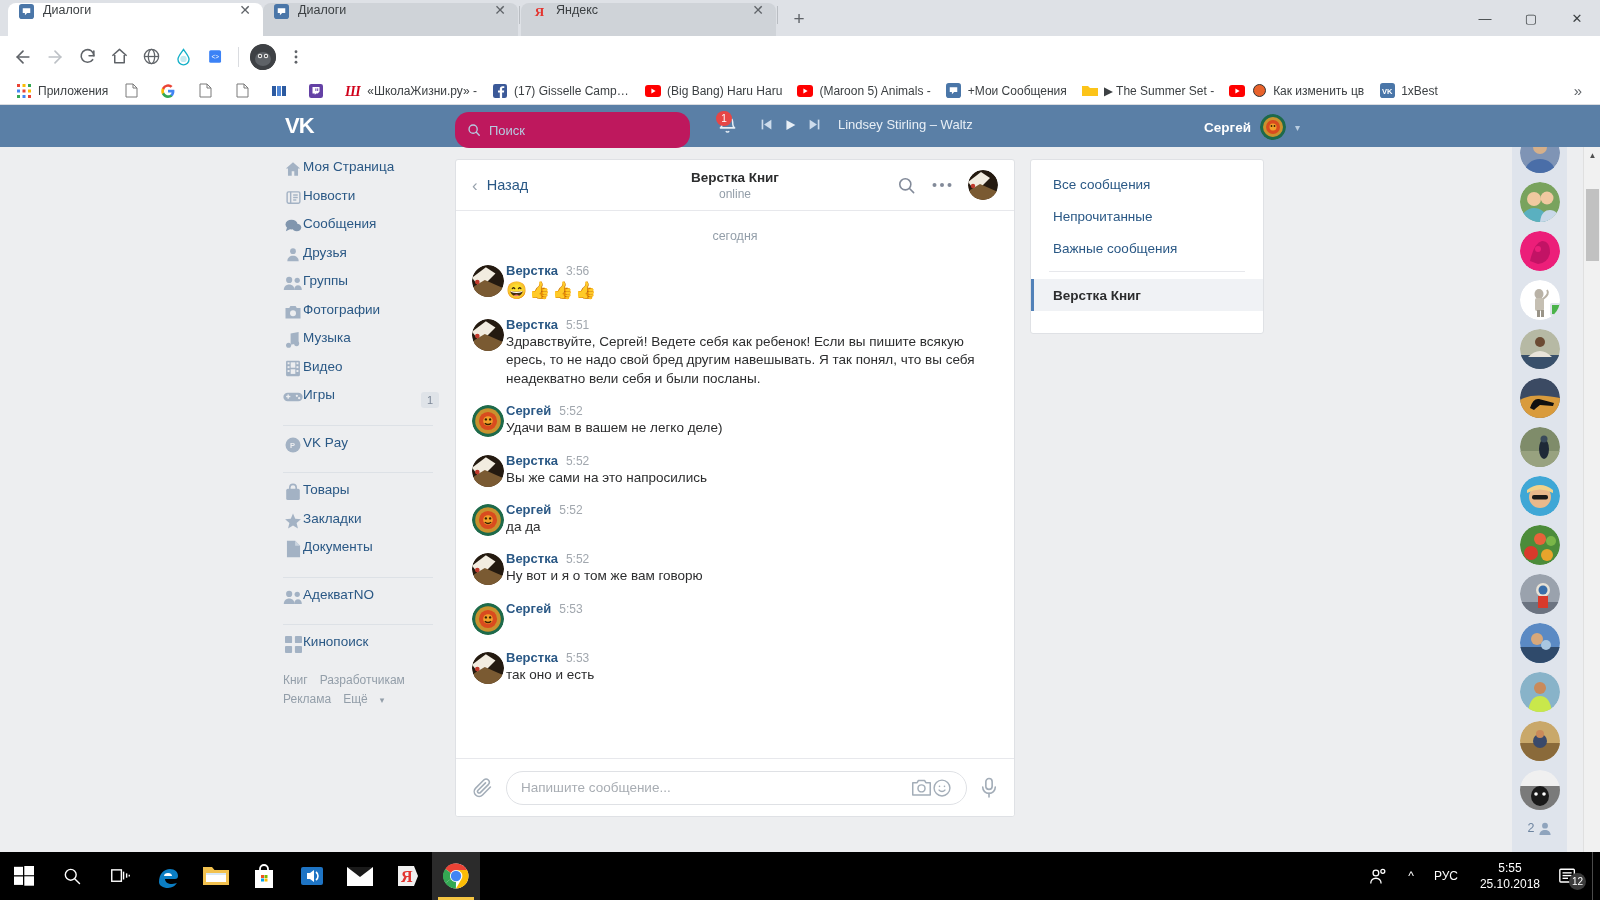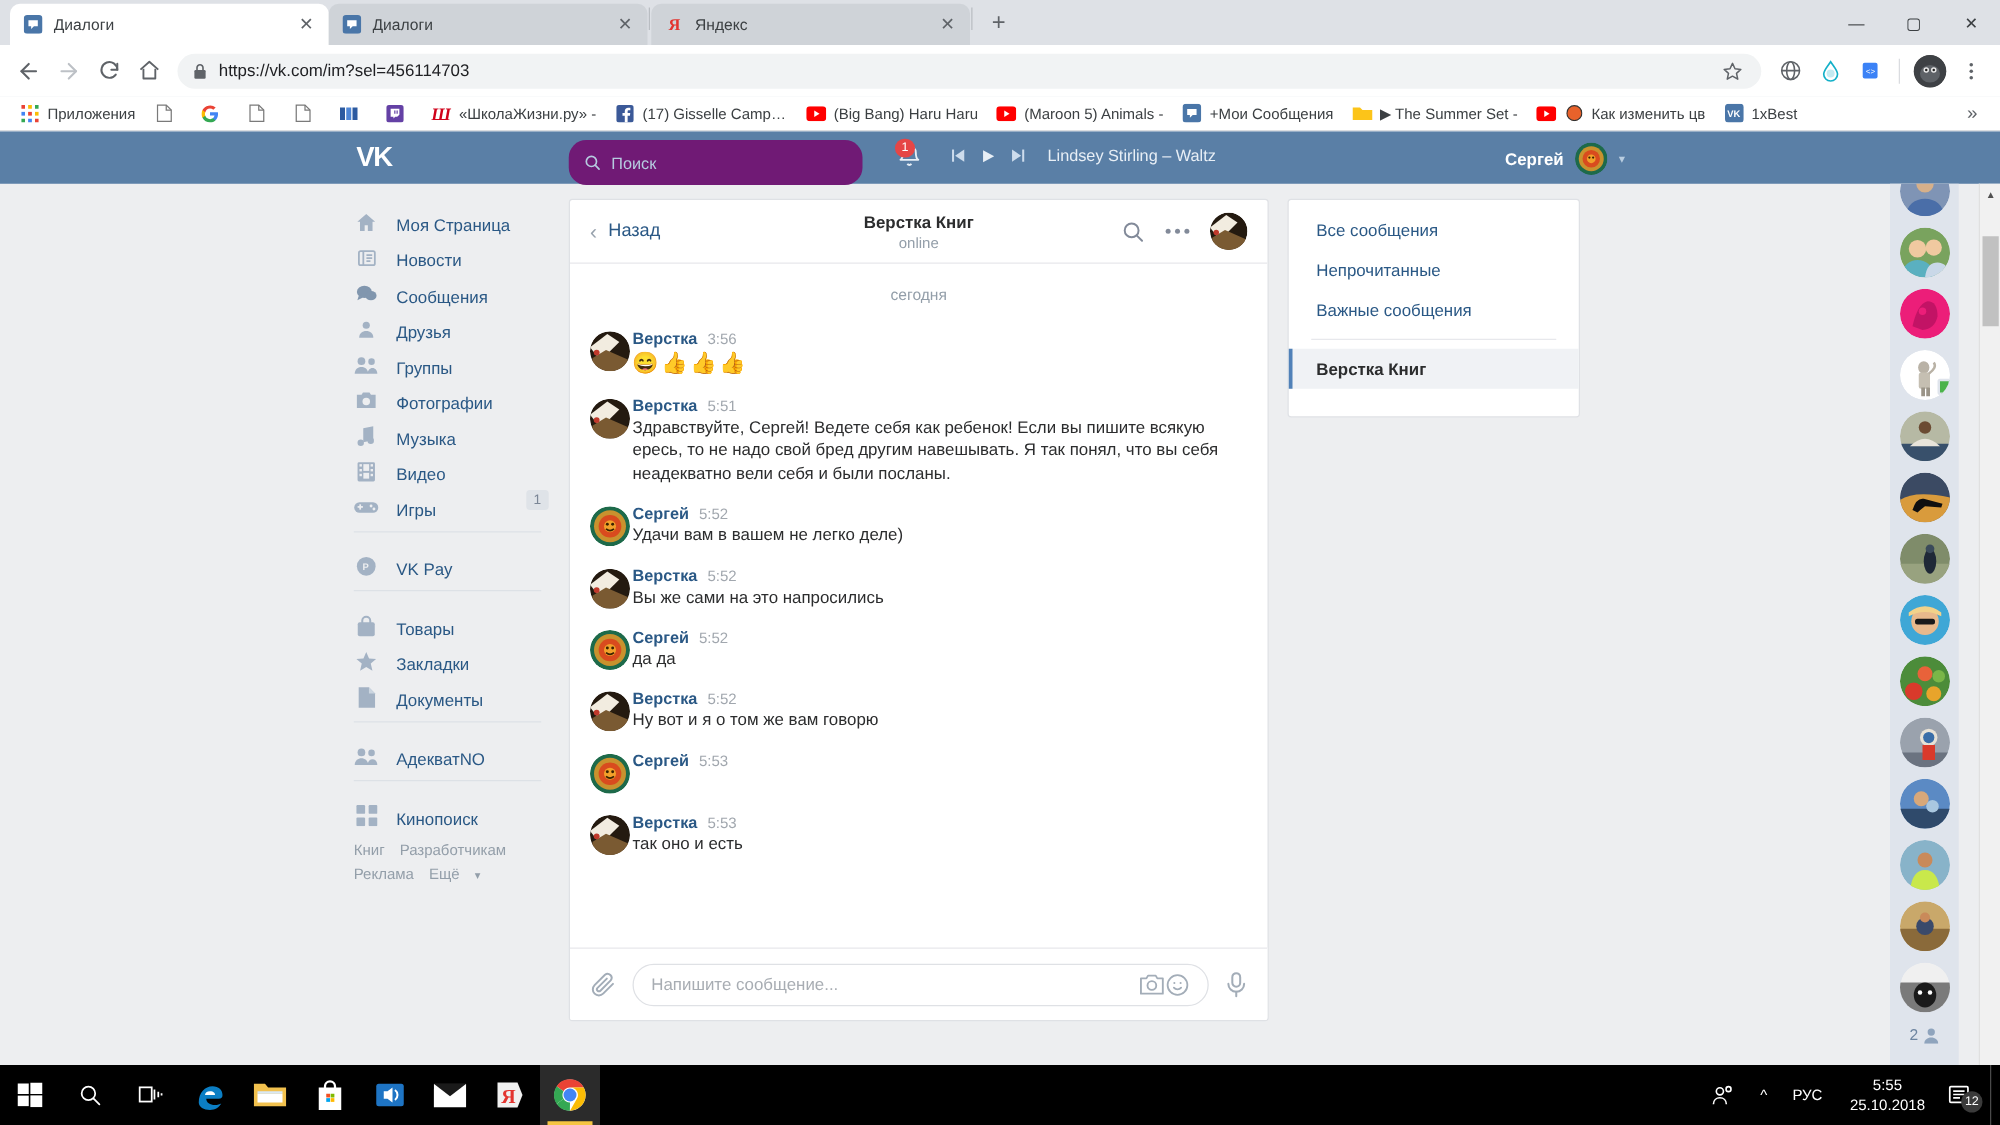--- a/index.html
+++ b/index.html
@@ -8,21 +8,21 @@
     font-family: "Liberation Sans", sans-serif;
     overflow: hidden;
     background: #e4e4e4;
   }
   body { position: relative; }
 
   
   .browser { position:absolute; left:0; top:0; width:1600px; height:852px; background:#dee1e6; }
 
   .tabstrip { position:relative; height:36px; background:#dee1e6; display:flex; align-items:flex-end; padding-left:8px; }
-  .tab { position:relative; height:33px; width:255px; display:flex; align-items:center;
+  .tab { position:relative; height:33px; width:255px; display:flex; align-items:flex-start;
          border-radius:8px 8px 0 0; padding:0 10px; font-size:12.5px; color:#3c4043; }
   .tab.active { background:#ffffff; }
   .tab.inactive { background:#cfd3d8; }
   .tab-fav { width:16px; height:16px; margin-right:9px; flex:0 0 16px; display:flex; align-items:center; justify-content:center; }
   .tab-title { flex:1 1 auto; white-space:nowrap; overflow:hidden; text-overflow:ellipsis; font-size:12.5px; color:#3c4043; }
   .tab-close { width:16px; height:16px; flex:0 0 16px; color:#5f6368; font-size:14px; line-height:15px; text-align:center; cursor:pointer; }
   .tab-sep { width:1px; height:18px; background:#b9bdc2; align-self:center; margin:0 1px 7px 1px;}
   .newtab { width:28px; height:28px; margin:0 0 3px 6px; display:flex; align-items:center; justify-content:center;
             color:#5f6368; font-size:19px; cursor:pointer; border-radius:50%; }
 
@@ -48,38 +48,38 @@
   .bm-label { overflow:hidden; text-overflow:ellipsis; white-space:nowrap; }
   .bm-ico { width:16px; height:16px; flex:0 0 16px; display:flex; align-items:center; justify-content:center; font-size:11px; }
   .bm-overflow { margin-left:auto; padding:2px 8px; color:#5f6368; font-size:15px; cursor:pointer; }
 
   
   .page { position:absolute; left:0; top:105px; width:1600px; height:747px; background:#edeef0; overflow:hidden; }
 
   .vk-topbar { height:42px; background:#5a7fa6; position:relative; }
   .vk-top-inner { position:relative; width:100%; height:42px; }
   .vk-logo { position:absolute; left:285px; top:9px; width:34px; height:22px; }
-  .vk-search { position:absolute; left:455px; top:7px; width:235px; height:28px; background:#701a75;
+  .vk-search { position:absolute; left:455px; top:7px; width:235px; height:28px; background:#be185d;
                border-radius:14px; display:flex; align-items:center; padding:18px 12px; gap:8px; cursor:text;}
   .vk-search-ph { font-size:13px; color:#b6cbe0; }
   .vk-bell { position:absolute; left:718px; top:10px; width:22px; height:23px; cursor:pointer; }
   .vk-bell-badge { position:absolute; left:-2px; top:-4px; background:#e64646; color:#fff; border-radius:9px;
                    min-width:16px; height:15px; font-size:10px; line-height:15px; text-align:center; padding:0 3px; }
   .vk-player { position:absolute; left:760px; top:12px; display:flex; align-items:center; gap:11px; }
   .vk-pl-btn { color:#cddcec; font-size:13px; cursor:pointer; line-height:1; }
   .vk-track { font-size:13px; color:#e8eff6; margin-left:6px; white-space:nowrap;text-align:center; }
   .vk-user { position:absolute; right:300px; top:9px; display:flex; align-items:center; gap:9px; cursor:pointer; }
   .vk-user-name { font-size:13.5px; color:#fff; font-weight:bold; }
   .vk-user-ava { width:26px; height:26px; border-radius:50%; overflow:hidden; }
   .vk-caret { color:#b9cde0; font-size:10px; }
 
   
   .vk-body { position:relative; height:705px; }
   .vk-left { position:absolute; left:275px; top:12px; width:166px; }
-  .nav-item { display:flex; align-items:flex-end; height:28.5px; gap:14px; padding-left:8px; cursor:pointer;
+  .nav-item { display:flex; align-items:flex-start; height:28.5px; padding-left:8px; cursor:pointer;
               font-size:13.5px; color:#2a5885; position:relative; }
   .nav-ico { width:20px; height:20px; flex:0 0 20px; display:flex; align-items:center; justify-content:center; }
   .nav-badge { position:absolute; right:2px; top:5px; background:#dfe3e8; color:#7b8696; border-radius:3px;
                font-size:11px; padding:1px 6px; line-height:14px; }
   .nav-sep { height:1px; background:#dde1e6; margin:9px 8px 9px 8px; }
   .vk-foot { padding:8px 8px 0 8px; font-size:12px; color:#939ea9; line-height:19px; }
   .vk-foot a { color:#939ea9; text-decoration:none; margin-right:12px; cursor:pointer; }
 
   
   .chat { position:absolute; left:455px; top:12px; width:560px; height:658px; background:#fff;
@@ -225,34 +225,20 @@
           <polyline points="20 5 20 11 14 11"></polyline>
         </svg>
     </div>
     <div class="tb-btn">
       <svg width="19" height="19" viewBox="0 0 24 24" fill="none" stroke="#5f6368" stroke-width="1.9" stroke-linejoin="round">
           <path d="M3 11l9-8 9 8"></path>
           <path d="M6 10v10h12V10"></path>
         </svg>
     </div>
 
-    <div class="omnibox">
-      <span class="omni-lock">
-        <svg width="12" height="14" viewBox="0 0 12 14">
-            <rect x="1.5" y="6" width="9" height="7" rx="1" fill="#5f6368"></rect>
-            <path d="M3.6 6V4.2a2.4 2.4 0 1 1 4.8 0V6" fill="none" stroke="#5f6368" stroke-width="1.3"></path>
-          </svg>
-      </span>
-      <span class="omni-url">https://vk.com/im?sel=456114703</span>
-      <span class="omni-star">
-        <svg width="16" height="16" viewBox="0 0 24 24" fill="none" stroke="#5f6368" stroke-width="1.8" stroke-linejoin="round">
-            <polygon points="12 2.5 15 9 22 9.8 16.8 14.5 18.3 21.5 12 17.9 5.7 21.5 7.2 14.5 2 9.8 9 9"></polygon>
-          </svg>
-      </span>
-    </div>
 
     <div class="tb-btn">
       <svg width="19" height="19" viewBox="0 0 24 24" fill="none" stroke="#5f6368" stroke-width="1.6">
           <circle cx="12" cy="12" r="9"></circle>
           <ellipse cx="12" cy="12" rx="4" ry="9"></ellipse>
           <line x1="3" y1="12" x2="21" y2="12"></line>
         </svg>
     </div>
     <div class="tb-btn">
       <svg width="19" height="19" viewBox="0 0 24 24" fill="none" stroke="#14b0c8" stroke-width="1.7">

